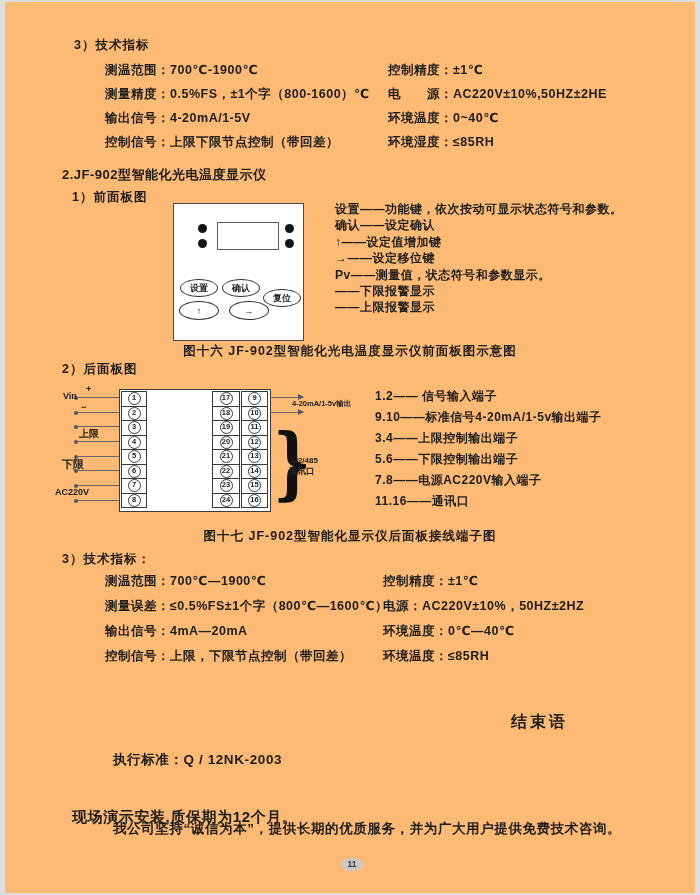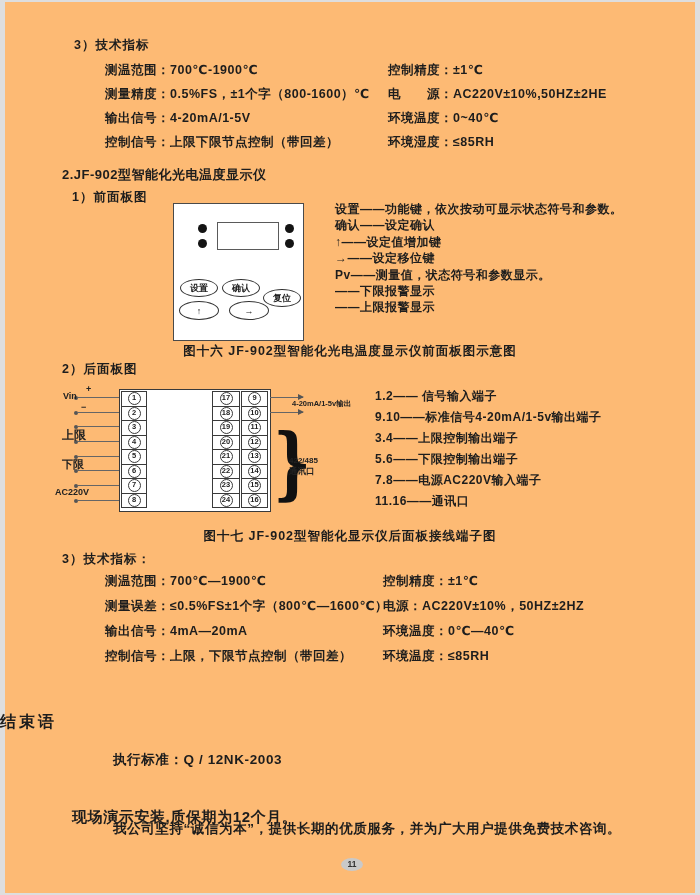--- a/index.html
+++ b/index.html
@@ -32,21 +32,21 @@
   .wire{position:absolute;width:41px;height:1px;background:#666;}
   .wire::before{content:"";position:absolute;left:-4px;top:-1.5px;width:4px;height:4px;background:#555;border-radius:50%;}
   .arrline{position:absolute;width:33px;height:1px;background:#666;}
   .arrline::after{content:"";position:absolute;right:-1px;top:-3px;
     border-left:6px solid #555;border-top:3px solid transparent;border-bottom:3px solid transparent;}
   .small-lbl{position:absolute;font-size:9px;font-weight:600;color:#222;white-space:nowrap;}
   .brace{position:absolute;font-family:"DejaVu Serif","Liberation Serif",serif;
     font-size:78px;font-weight:700;line-height:88px;transform:scaleX(0.75);color:#111;}
   .legend-line{line-height:21px;font-size:12px;font-weight:600;letter-spacing:0.5px;white-space:nowrap;}
   
-  .concl-h{width:568px;text-align:left;font-size:16px;font-weight:700;letter-spacing:3px;}
+  .concl-h{width:568px;text-align:right;font-size:16px;font-weight:700;letter-spacing:3px;}
   .concl-t{font-size:13.5px;font-weight:600;letter-spacing:0.6px;white-space:nowrap;}
   .page-oval{position:absolute;width:22px;height:13px;border-radius:50%;background:#c9c9c9;
     text-align:center;font-size:8.5px;font-weight:700;line-height:13px;color:#333;}
 </style>
 </head>
 <body>
 
 <div class="page">
 
   <div class="edge" style="left:0;top:0;width:5px;height:895px;"></div>
@@ -179,21 +179,21 @@
   <div class="wire" style="left:78px;top:412px;"></div>
   <div class="wire" style="left:78px;top:426px;"></div>
   <div class="wire" style="left:78px;top:441px;"></div>
   <div class="wire" style="left:78px;top:456px;"></div>
   <div class="wire" style="left:78px;top:470px;"></div>
   <div class="wire" style="left:78px;top:485px;"></div>
   <div class="wire" style="left:78px;top:500px;"></div>
   <div class="small-lbl" style="left:86px;top:384px;">+</div>
   <div class="small-lbl" style="left:63px;top:391px;">Vin</div>
   <div class="small-lbl" style="left:81px;top:402px;">−</div>
-  <div class="small-lbl" style="left:62px;top:427px;font-size:12px;">上限</div>
+  <div class="small-lbl" style="left:79px;top:427px;font-size:10px;">上限</div>
   <div class="small-lbl" style="left:62px;top:457px;font-size:11px;">下限</div>
   <div class="small-lbl" style="left:55px;top:487px;">AC220V</div>
 
   <div class="arrline" style="left:270px;top:397px;"></div>
   <div class="arrline" style="left:270px;top:412px;"></div>
   <div class="small-lbl" style="left:292px;top:399px;font-size:7.5px;">4-20mA/1-5v输出</div>
   <div class="brace" style="left:267px;top:419px;height:88px;">}</div>
   <div class="small-lbl" style="left:289px;top:456px;font-size:8px;">422/485</div>
   <div class="small-lbl" style="left:289px;top:466px;font-size:8.5px;">通讯口</div>
 

